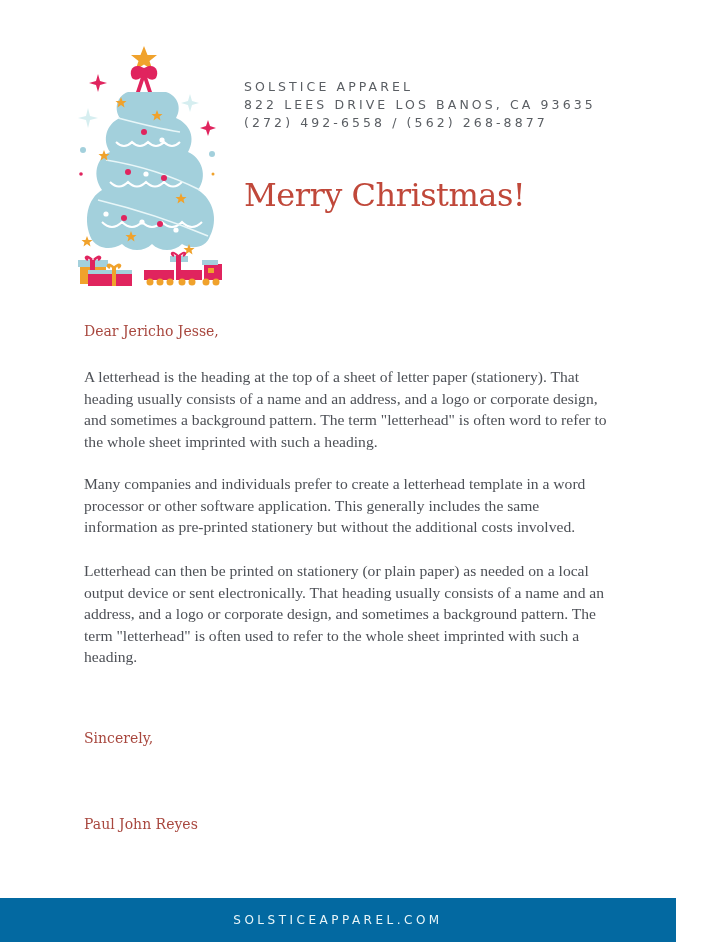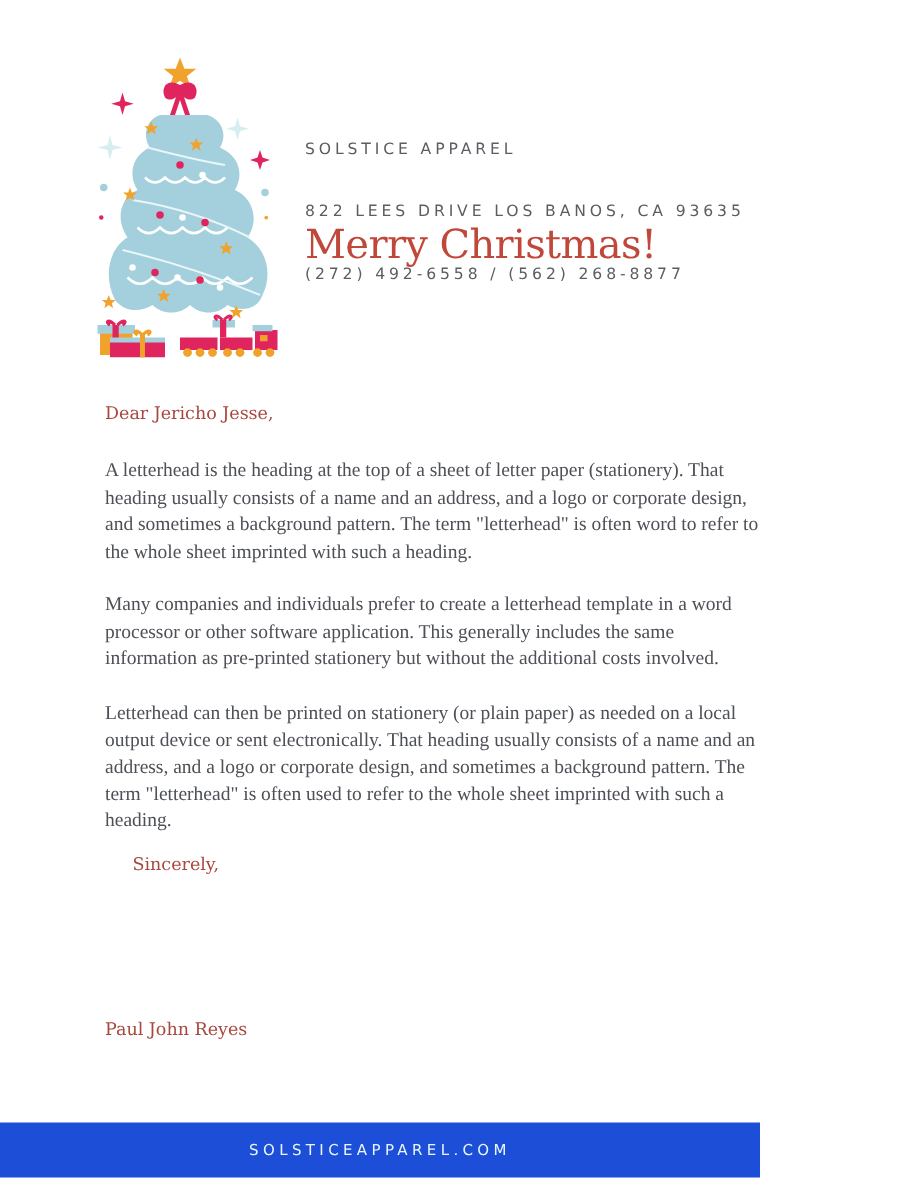--- a/index.html
+++ b/index.html
@@ -7,48 +7,48 @@
       width: 728px; height: 942px; position: relative; overflow: hidden;
       background: #ffffff;
       font-family: "Liberation Serif", "DejaVu Serif", serif;
     }
     .tree-logo { position: absolute; left: 76px; top: 44px; width: 148px; height: 242px; }
     .company-block {
       position: absolute; left: 244px; top: 78px;
       font-family: "DejaVu Sans", "Liberation Sans", sans-serif;
       font-size: 12.5px; color: #5a5e63; letter-spacing: 3.1px; line-height: 18px;
     }
-    .company-block div { white-space: nowrap; margin-top: 32px; }
+    .company-block div { white-space: nowrap; }
     .greeting-title {
       position: absolute; left: 244px; top: 176px;
       font-family: "DejaVu Serif", "Liberation Serif", serif;
       font-size: 32px; color: #c0483a; letter-spacing: -0.5px; white-space: nowrap;
       margin: 0; font-weight: normal;
     }
     .salutation, .closing, .signature {
       position: absolute; left: 84px;
       font-family: "DejaVu Serif", "Liberation Serif", serif;
       font-size: 14px; color: #a8473e;
     }
     .salutation { top: 323px; }
-    .closing { top: 684px; margin-left: 22px; }
+    .closing { top: 730px; }
     .signature { top: 816px; }
     .para {
       position: absolute; left: 84px; width: 560px;
       font-family: "Liberation Serif", "DejaVu Serif", serif;
       font-size: 15.6px; line-height: 21.6px; color: #4d5056;
       margin: 0;
     }
     .p1 { top: 366px; }
     .p2 { top: 473px; }
     .p3 { top: 560px; }
     .para span { display: block; white-space: nowrap; }
     .footer-band {
-      position: absolute; left: 0; top: 898px; width: 608px; height: 44px;
-      background: #1d4ed8;
+      position: absolute; left: 0; top: 898px; width: 676px; height: 44px;
+      background: #0369a1;
       display: flex; align-items: center; justify-content: center;
     }
     .footer-text {
       font-family: "DejaVu Sans", "Liberation Sans", sans-serif;
       font-size: 12px; letter-spacing: 3.5px; color: #e9f6f9;
     }
   </style>
 </head>
 <body>
 

